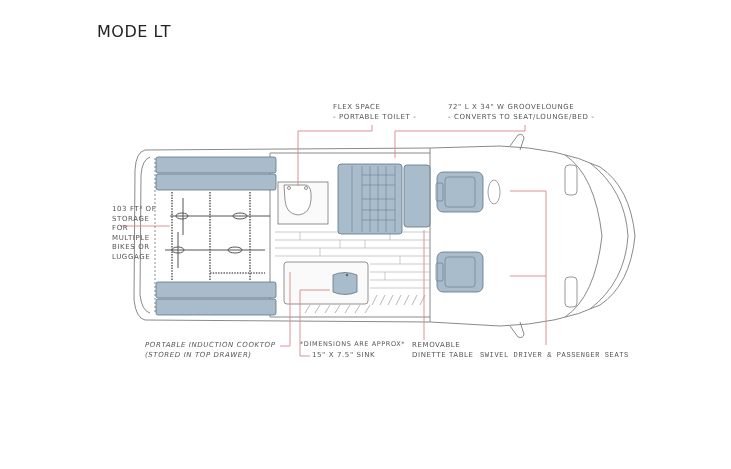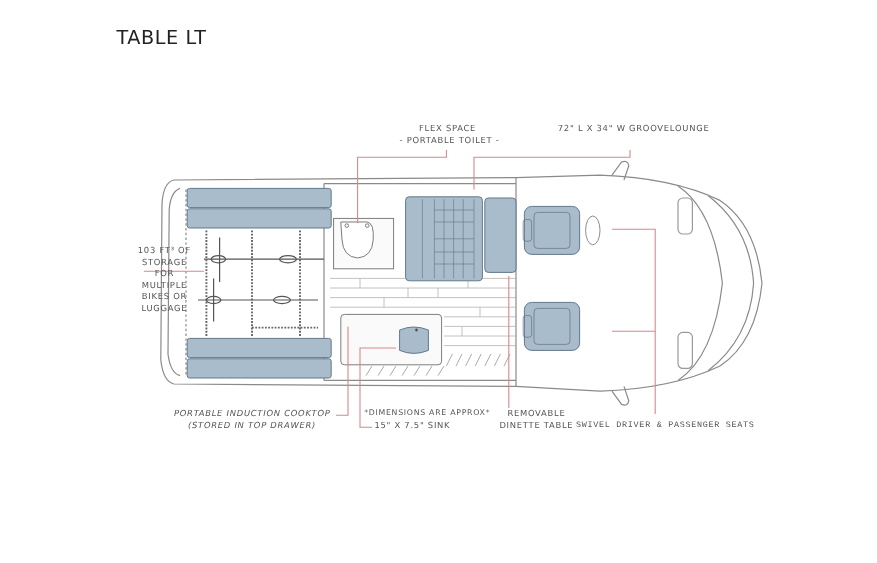--- a/index.html
+++ b/index.html
@@ -1,24 +1,24 @@
 <!DOCTYPE html>
 <html><head>
 <meta charset="utf-8">
 <style>
   html, body { margin: 0; padding: 0; background: #ffffff; }
   body { width: 731px; height: 469px; position: relative; overflow: hidden; font-family: "DejaVu Sans", sans-serif; }
   .title { position: absolute; left: 97px; top: 22px; font-size: 16px; color: #222; letter-spacing: 0.5px; font-family: "DejaVu Sans", sans-serif; }
-  .lbl { position: absolute; font-size: 7px; letter-spacing: 0.6px; color: #555; text-align: center; line-height: 9.5px; text-transform: uppercase; font-family: "DejaVu Sans", sans-serif; white-space: nowrap; }
+  .lbl { position: absolute; font-size: 7px; letter-spacing: 0.6px; color: #555; text-align: left; line-height: 9.5px; text-transform: uppercase; font-family: "DejaVu Sans", sans-serif; white-space: nowrap; }
   svg.plan { position: absolute; left: 0; top: 0; }
 </style>
 </head>
 <body>
 
-<div class="title">TABLE LT</div>
+<div class="title">MODE LT</div>
 
 <svg class="plan" width="731" height="469" viewBox="0 0 731 469">
 
   <g fill="none" stroke="#8a8a8a" stroke-width="1">
     <path d="M145,150 Q136,152 135,170 L134,300 Q136,318 145,320 L430,322 L500,326 Q560,324 600,305 Q630,285 635,236 Q630,187 600,167 Q560,148 500,146 L430,148 Z"></path>
     <path d="M150,157 Q142,160 141,175 L140,295 Q142,311 150,313"></path>
     <path d="M155,158 L155,312" stroke-dasharray="2,2"></path>
     <path d="M430,148 L430,322"></path>
     <path d="M565,155 Q595,175 602,236 Q595,297 565,317"></path>
     <path d="M590,163 Q625,190 628,236 Q625,282 590,309"></path>
@@ -157,20 +157,21 @@
   </g>
 </svg>
 
 <div class="lbl" style="left:333px; top:103px; width:80px;">
   <div>FLEX SPACE</div>
   <div>- PORTABLE TOILET -</div>
 </div>
 
 <div class="lbl" style="left:448px; top:103px; width:160px;">
   <div>72" L X 34" W GROOVELOUNGE</div>
+  <div>- CONVERTS TO SEAT/LOUNGE/BED -</div>
 </div>
 
 <div class="lbl" style="left:72px; top:205px; width:50px;margin-left:40px;">
   <div>103 FT³ OF</div>
   <div>STORAGE</div>
   <div>FOR</div>
   <div>MULTIPLE</div>
   <div>BIKES OR</div>
   <div>LUGGAGE</div>
 </div>

